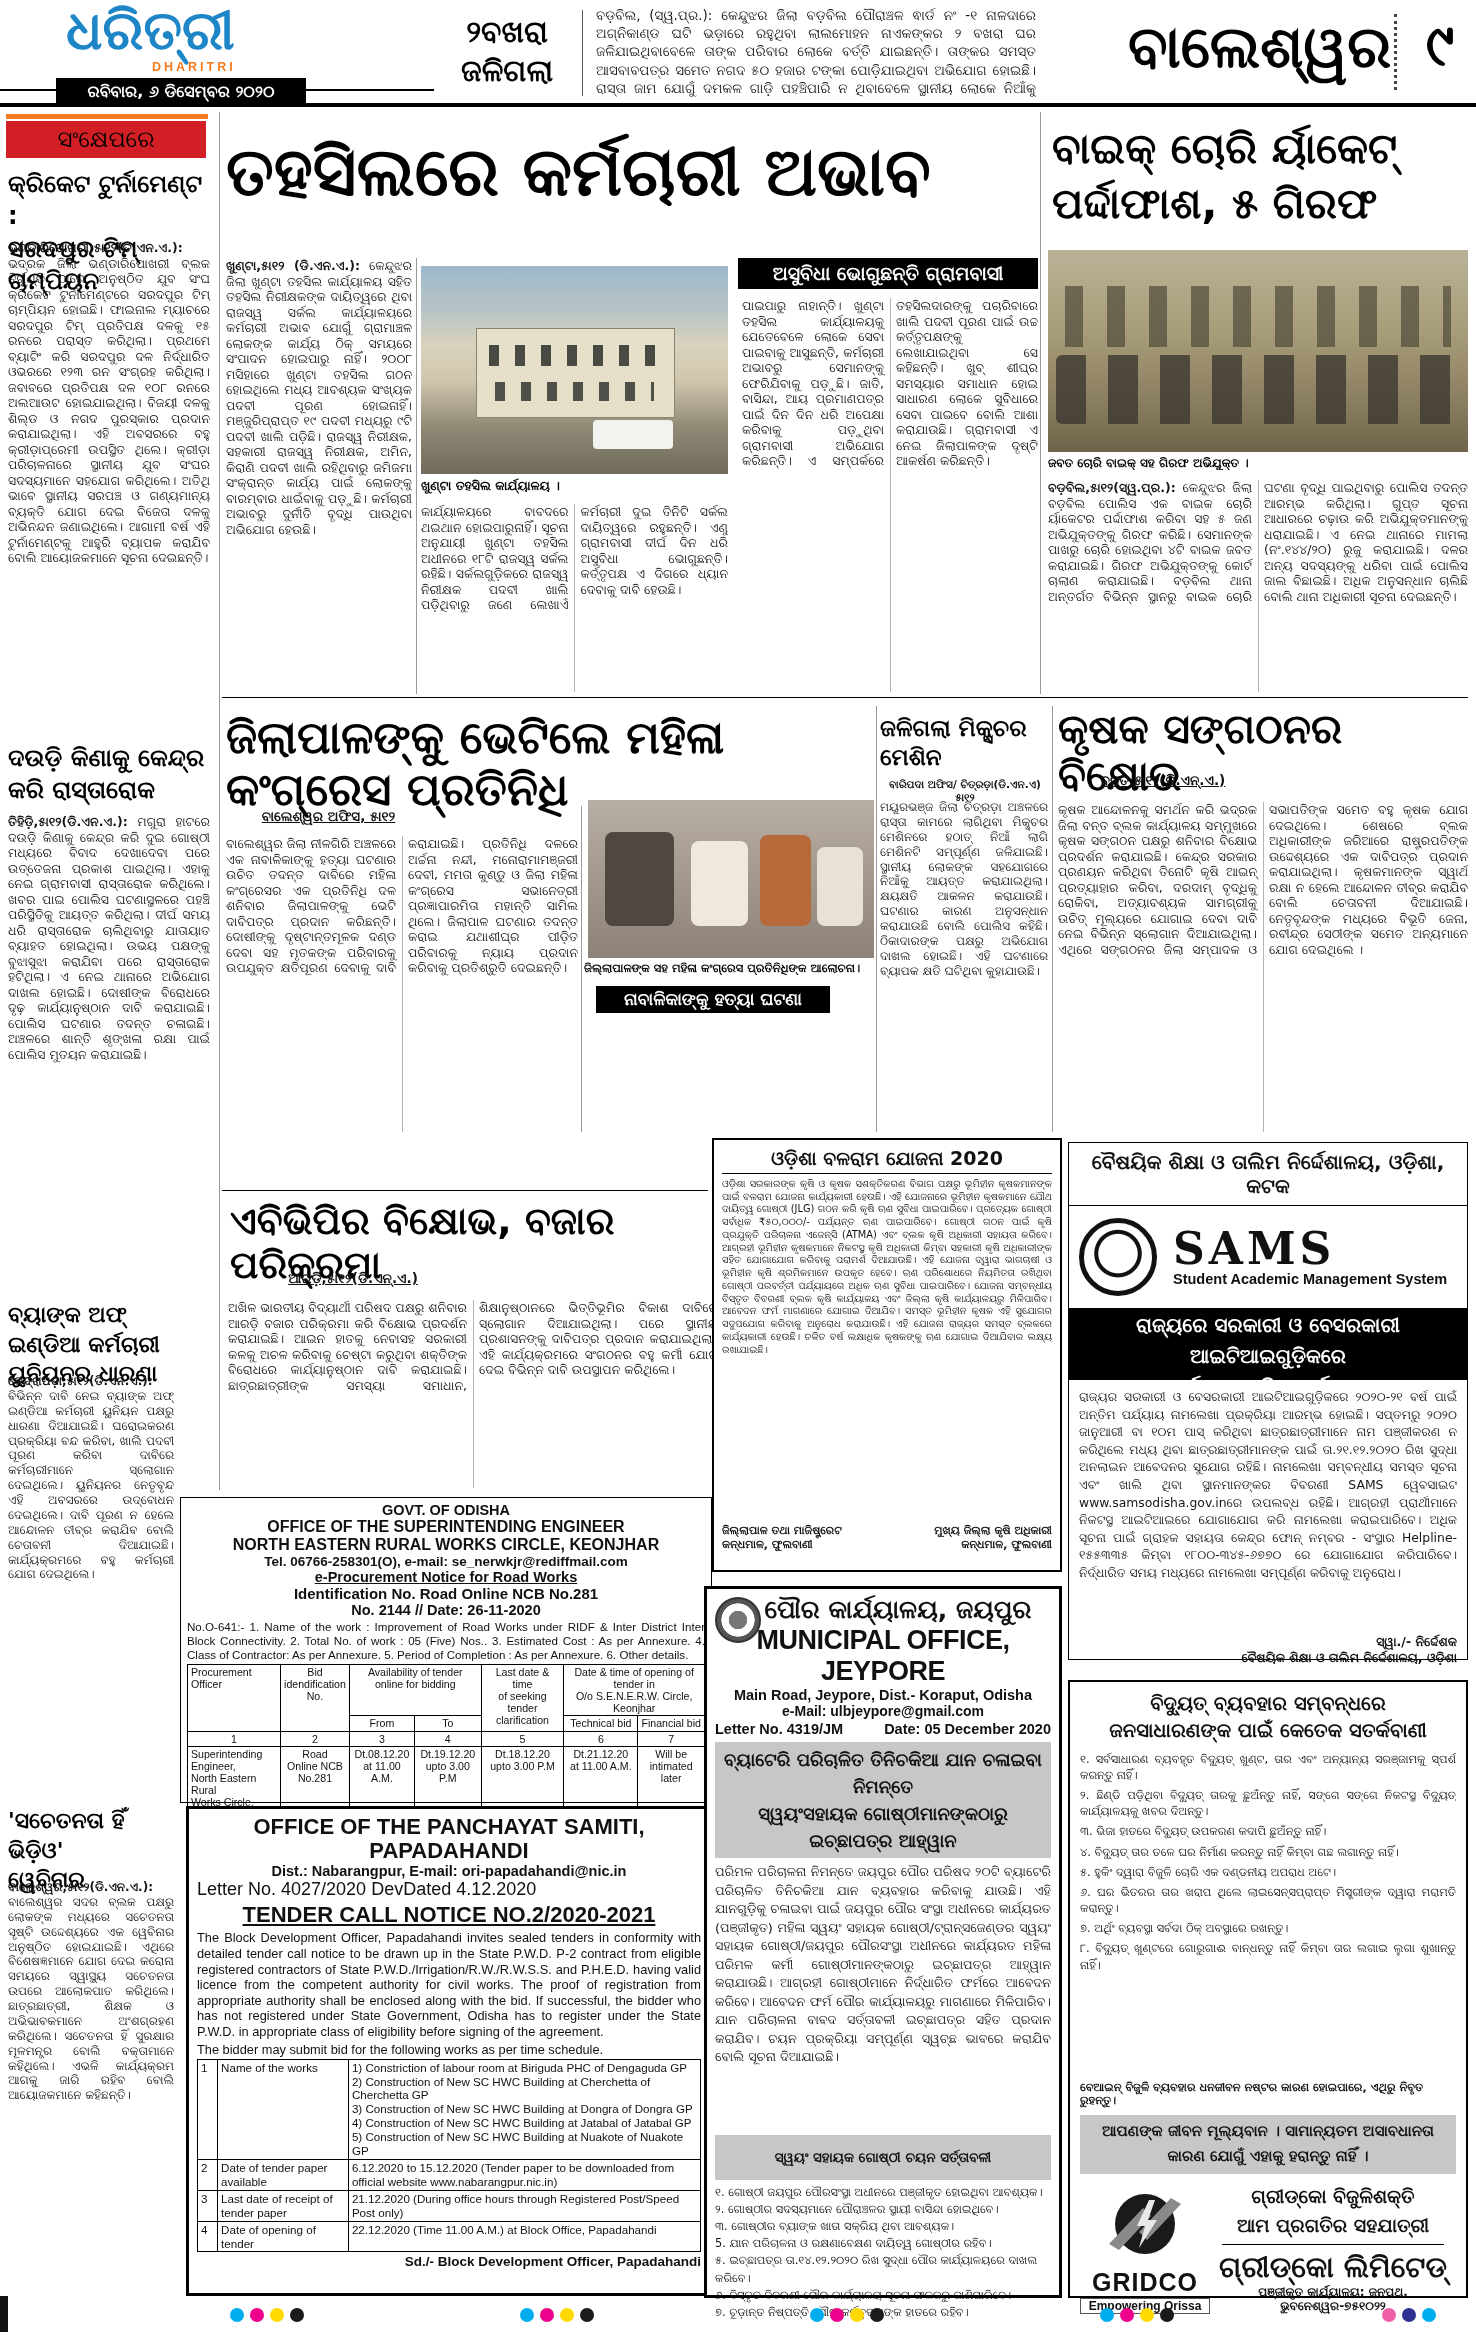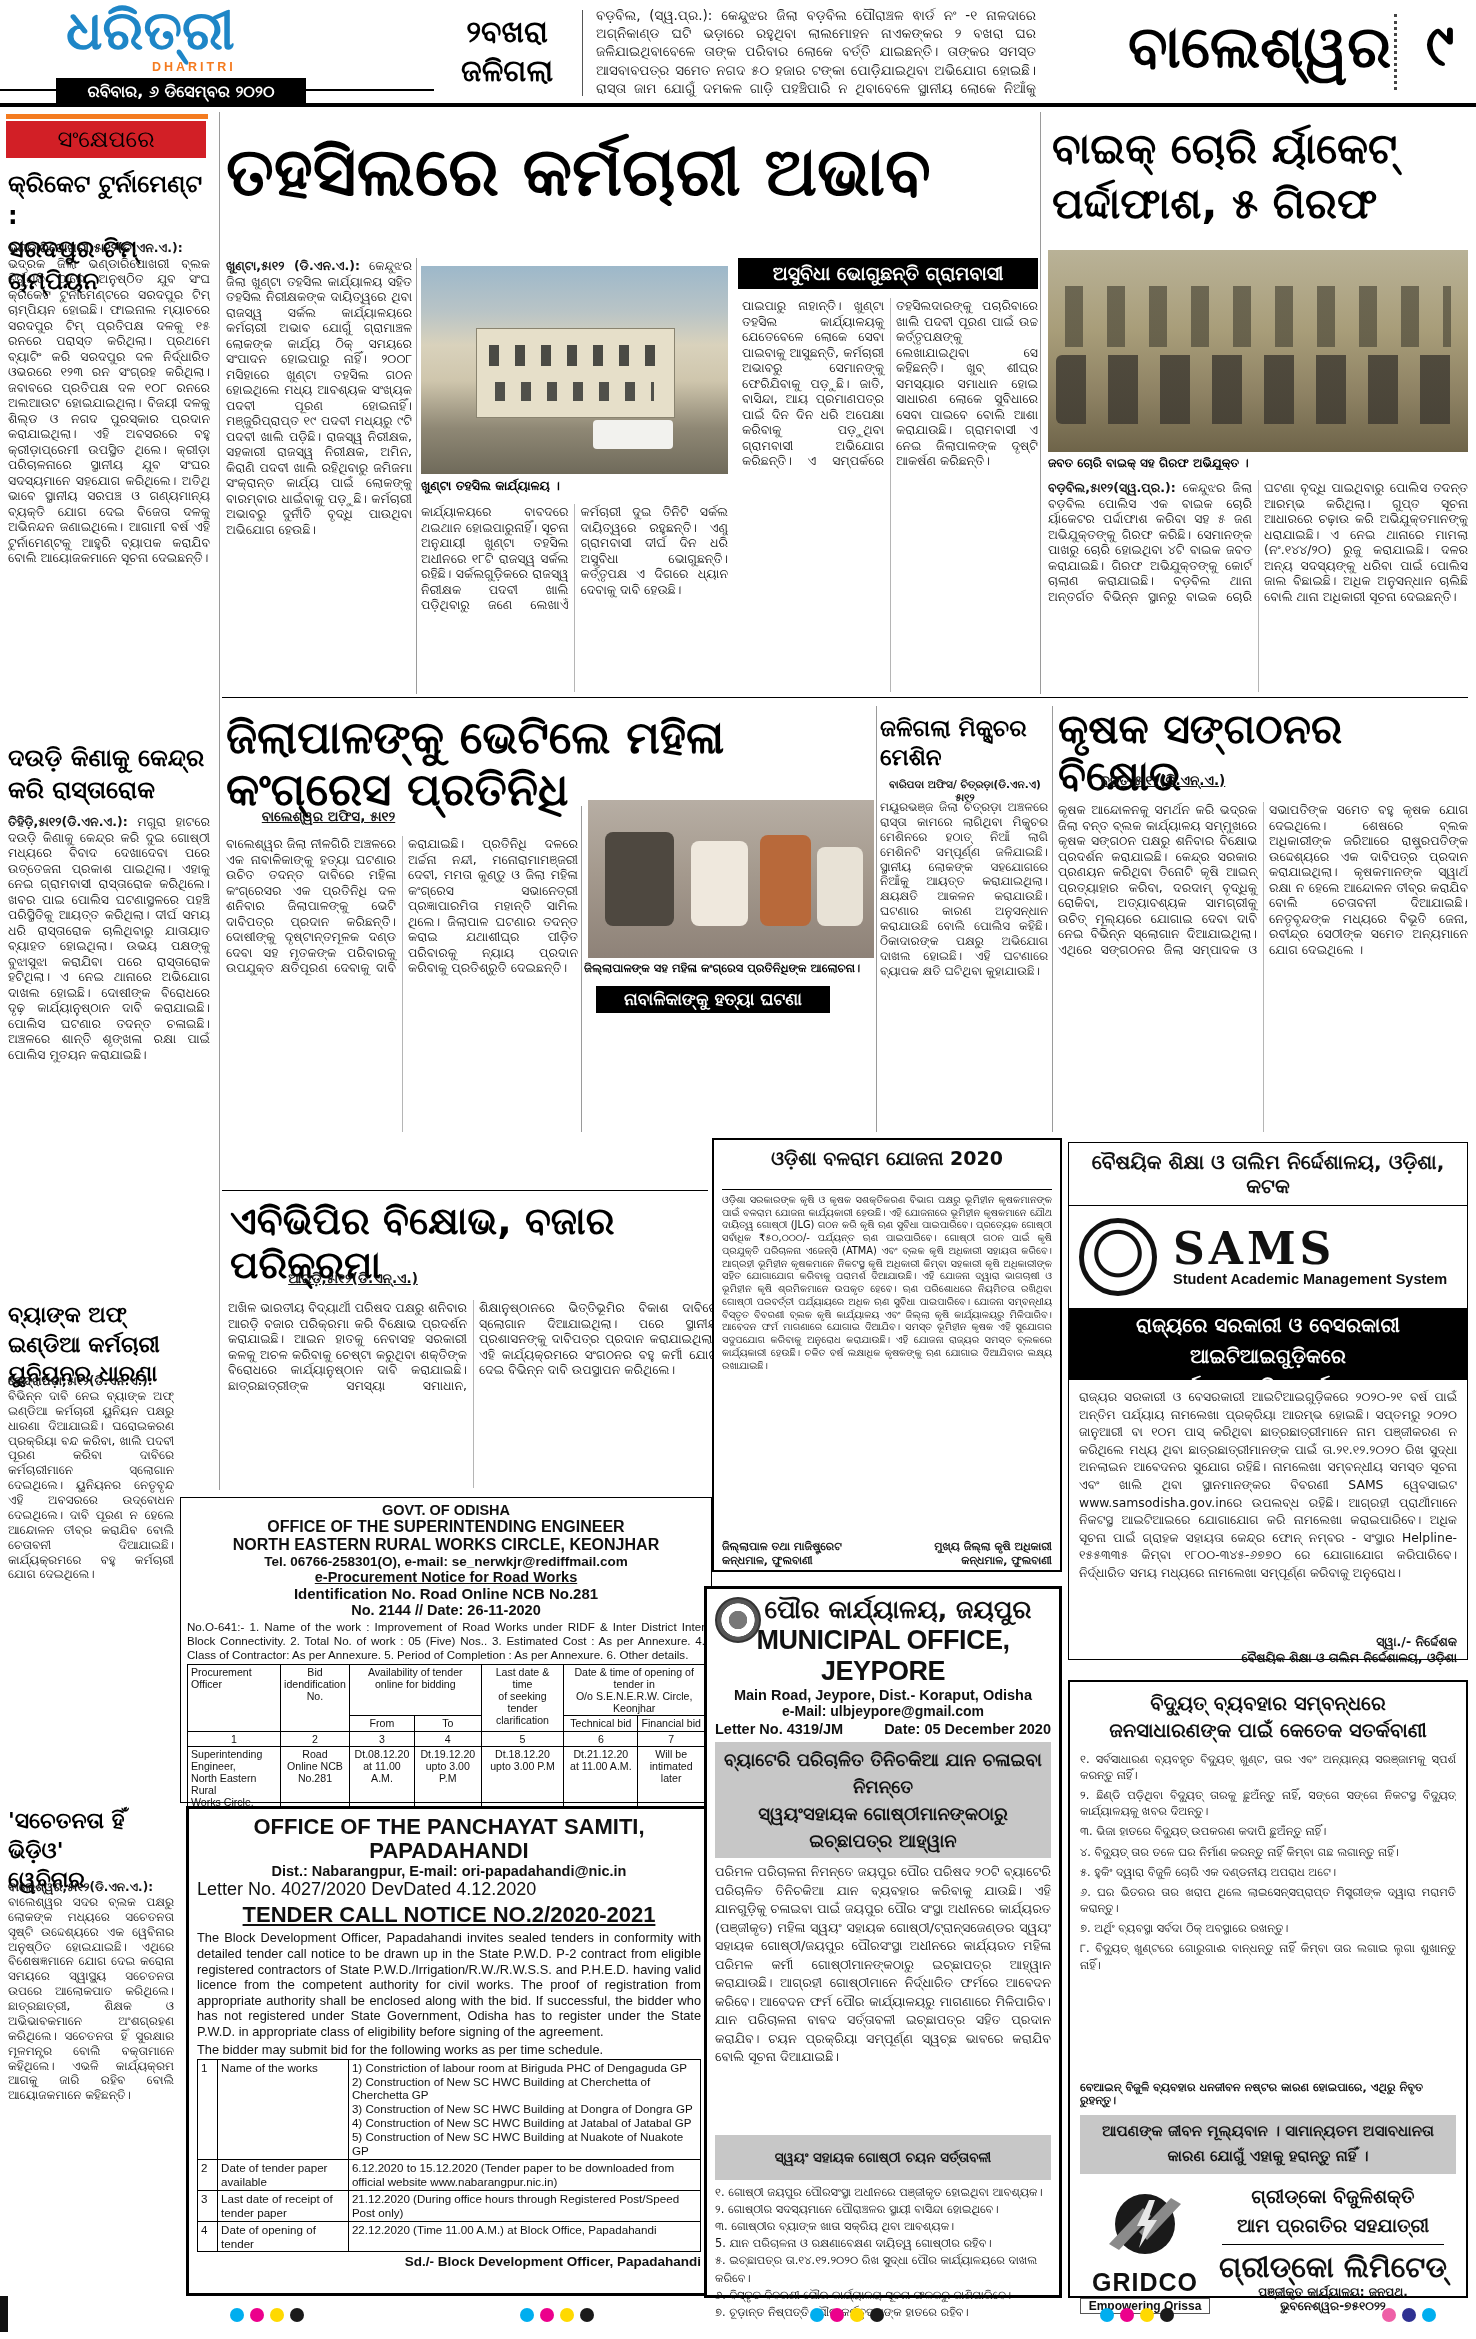--- a/index.html
+++ b/index.html
@@ -147,21 +147,21 @@
   <div class="abs odia dl-center" style="left:1068px;top:772px;width:190px;">ବନ୍ତ,୫ା୧୨(ଡି.ଏନ୍.ଏ.)</div>
   <div class="abs odia body-txt cols2" style="left:1058px;top:802px;width:410px;height:330px;">କୃଷକ ଆନ୍ଦୋଳନକୁ ସମର୍ଥନ କରି ଭଦ୍ରକ ଜିଲା ବନ୍ତ ବ୍ଲକ କାର୍ଯ୍ୟାଳୟ ସମ୍ମୁଖରେ କୃଷକ ସଙ୍ଗଠନ ପକ୍ଷରୁ ଶନିବାର ବିକ୍ଷୋଭ ପ୍ରଦର୍ଶନ କରାଯାଇଛି। କେନ୍ଦ୍ର ସରକାର ପ୍ରଣୟନ କରିଥିବା ତିନୋଟି କୃଷି ଆଇନ୍ ପ୍ରତ୍ୟାହାର କରିବା, ଦରଦାମ୍ ବୃଦ୍ଧିକୁ ରୋକିବା, ଅତ୍ୟାବଶ୍ୟକ ସାମଗ୍ରୀକୁ ଉଚିତ୍ ମୂଲ୍ୟରେ ଯୋଗାଇ ଦେବା ଦାବି ନେଇ ବିଭିନ୍ନ ସ୍ଲୋଗାନ ଦିଆଯାଇଥିଲା। ଏଥିରେ ସଙ୍ଗଠନର ଜିଲା ସମ୍ପାଦକ ଓ ସଭାପତିଙ୍କ ସମେତ ବହୁ କୃଷକ ଯୋଗ ଦେଇଥିଲେ। ଶେଷରେ ବ୍ଲକ ଅଧିକାରୀଙ୍କ ଜରିଆରେ ରାଷ୍ଟ୍ରପତିଙ୍କ ଉଦ୍ଦେଶ୍ୟରେ ଏକ ଦାବିପତ୍ର ପ୍ରଦାନ କରାଯାଇଥିଲା। କୃଷକମାନଙ୍କ ସ୍ୱାର୍ଥ ରକ୍ଷା ନ ହେଲେ ଆନ୍ଦୋଳନ ତୀବ୍ର କରାଯିବ ବୋଲି ଚେତାବନୀ ଦିଆଯାଇଛି। ନେତୃବୃନ୍ଦଙ୍କ ମଧ୍ୟରେ ବିଭୂତି ଜେନା, ରବୀନ୍ଦ୍ର ସେଠୀଙ୍କ ସମେତ ଅନ୍ୟମାନେ ଯୋଗ ଦେଇଥିଲେ ।</div>
 
   <div class="abs" style="left:222px;top:1190px;width:486px;height:1px;background:#000;"></div>
 
   <div class="abs odia hl" style="left:230px;top:1200px;width:490px;font-size:38px;">ଏବିଭିପିର ବିକ୍ଷୋଭ, ବଜାର ପରିକ୍ରମା</div>
   <div class="abs odia dl-center" style="left:248px;top:1270px;width:210px;">ଆରଡ଼ି,୫ା୧୨(ଡି.ଏନ୍.ଏ.)</div>
   <div class="abs odia body-txt cols2" style="left:228px;top:1300px;width:490px;height:188px;">ଅଖିଳ ଭାରତୀୟ ବିଦ୍ୟାର୍ଥୀ ପରିଷଦ ପକ୍ଷରୁ ଶନିବାର ଆରଡ଼ି ବଜାର ପରିକ୍ରମା କରି ବିକ୍ଷୋଭ ପ୍ରଦର୍ଶନ କରାଯାଇଛି। ଆଇନ ହାତକୁ ନେବାସହ ସରକାରୀ କଳକୁ ଅଚଳ କରିବାକୁ ଚେଷ୍ଟା କରୁଥିବା ଶକ୍ତିଙ୍କ ବିରୋଧରେ କାର୍ଯ୍ୟାନୁଷ୍ଠାନ ଦାବି କରାଯାଇଛି। ଛାତ୍ରଛାତ୍ରୀଙ୍କ ସମସ୍ୟା ସମାଧାନ, ଶିକ୍ଷାନୁଷ୍ଠାନରେ ଭିତ୍ତିଭୂମିର ବିକାଶ ଦାବିରେ ସ୍ଲୋଗାନ ଦିଆଯାଇଥିଲା। ପରେ ସ୍ଥାନୀୟ ପ୍ରଶାସନଙ୍କୁ ଦାବିପତ୍ର ପ୍ରଦାନ କରାଯାଇଥିଲା। ଏହି କାର୍ଯ୍ୟକ୍ରମରେ ସଂଗଠନର ବହୁ କର୍ମୀ ଯୋଗ ଦେଇ ବିଭିନ୍ନ ଦାବି ଉପସ୍ଥାପନ କରିଥିଲେ।</div>
 
   <div class="box" style="left:712px;top:1138px;width:350px;height:434px;border:2px solid #000;padding:7px 8px;">
-    <div class="odia center" style="font-size:19px;font-weight:bold;border-bottom:1px solid #000;padding-bottom:19px;margin-bottom:4px;">ଓଡ଼ିଶା ବଳରାମ ଯୋଜନା 2020</div>
+    <div class="odia center" style="font-size:19px;font-weight:bold;border-bottom:1px solid #000;padding-bottom:3px;margin-bottom:4px;">ଓଡ଼ିଶା ବଳରାମ ଯୋଜନା 2020</div>
     <div class="odia tiny" style="height:340px;">ଓଡ଼ିଶା ସରକାରଙ୍କ କୃଷି ଓ କୃଷକ ସଶକ୍ତିକରଣ ବିଭାଗ ପକ୍ଷରୁ ଭୂମିହୀନ କୃଷକମାନଙ୍କ ପାଇଁ ବଳରାମ ଯୋଜନା କାର୍ଯ୍ୟକାରୀ ହେଉଛି। ଏହି ଯୋଜନାରେ ଭୂମିହୀନ କୃଷକମାନେ ଯୌଥ ଦାୟିତ୍ୱ ଗୋଷ୍ଠୀ (JLG) ଗଠନ କରି କୃଷି ଋଣ ସୁବିଧା ପାଇପାରିବେ। ପ୍ରତ୍ୟେକ ଗୋଷ୍ଠୀ ସର୍ବାଧିକ ₹୫୦,୦୦୦/- ପର୍ଯ୍ୟନ୍ତ ଋଣ ପାଇପାରିବେ। ଗୋଷ୍ଠୀ ଗଠନ ପାଇଁ କୃଷି ପ୍ରଯୁକ୍ତି ପରିଚାଳନା ଏଜେନ୍ସି (ATMA) ଏବଂ ବ୍ଲକ କୃଷି ଅଧିକାରୀ ସହାୟତା କରିବେ। ଆଗ୍ରହୀ ଭୂମିହୀନ କୃଷକମାନେ ନିକଟସ୍ଥ କୃଷି ଅଧିକାରୀ କିମ୍ବା ସହକାରୀ କୃଷି ଅଧିକାରୀଙ୍କ ସହିତ ଯୋଗାଯୋଗ କରିବାକୁ ପରାମର୍ଶ ଦିଆଯାଉଛି। ଏହି ଯୋଜନା ଦ୍ୱାରା ଭାଗଚାଷୀ ଓ ଭୂମିହୀନ କୃଷି ଶ୍ରମିକମାନେ ଉପକୃତ ହେବେ। ଋଣ ପରିଶୋଧରେ ନିୟମିତତା ରଖିଥିବା ଗୋଷ୍ଠୀ ପରବର୍ତ୍ତୀ ପର୍ଯ୍ୟାୟରେ ଅଧିକ ଋଣ ସୁବିଧା ପାଇପାରିବେ। ଯୋଜନା ସମ୍ବନ୍ଧୀୟ ବିସ୍ତୃତ ବିବରଣୀ ବ୍ଲକ କୃଷି କାର୍ଯ୍ୟାଳୟ ଏବଂ ଜିଲ୍ଲା କୃଷି କାର୍ଯ୍ୟାଳୟରୁ ମିଳିପାରିବ। ଆବେଦନ ଫର୍ମ ମାଗଣାରେ ଯୋଗାଇ ଦିଆଯିବ। ସମସ୍ତ ଭୂମିହୀନ କୃଷକ ଏହି ସୁଯୋଗର ସଦୁପଯୋଗ କରିବାକୁ ଅନୁରୋଧ କରାଯାଉଛି। ଏହି ଯୋଜନା ରାଜ୍ୟର ସମସ୍ତ ବ୍ଲକରେ କାର୍ଯ୍ୟକାରୀ ହେଉଛି। ଚଳିତ ବର୍ଷ ଲକ୍ଷାଧିକ କୃଷକଙ୍କୁ ଋଣ ଯୋଗାଇ ଦିଆଯିବାର ଲକ୍ଷ୍ୟ ରଖାଯାଇଛି।</div>
     <div style="display:flex;justify-content:space-between;margin-top:6px;">
       <div class="odia pre" style="font-size:11px;font-weight:bold;line-height:1.3;">ଜିଲ୍ଲାପାଳ ତଥା ମାଜିଷ୍ଟ୍ରେଟ
 କନ୍ଧମାଳ, ଫୁଲବାଣୀ</div>
       <div class="odia pre right" style="font-size:11px;font-weight:bold;line-height:1.3;">ମୁଖ୍ୟ ଜିଲ୍ଲା କୃଷି ଅଧିକାରୀ
 କନ୍ଧମାଳ, ଫୁଲବାଣୀ</div>
     </div>
   </div>
 
   <div class="box" style="left:1068px;top:1142px;width:400px;height:518px;border:1px solid #000;">

